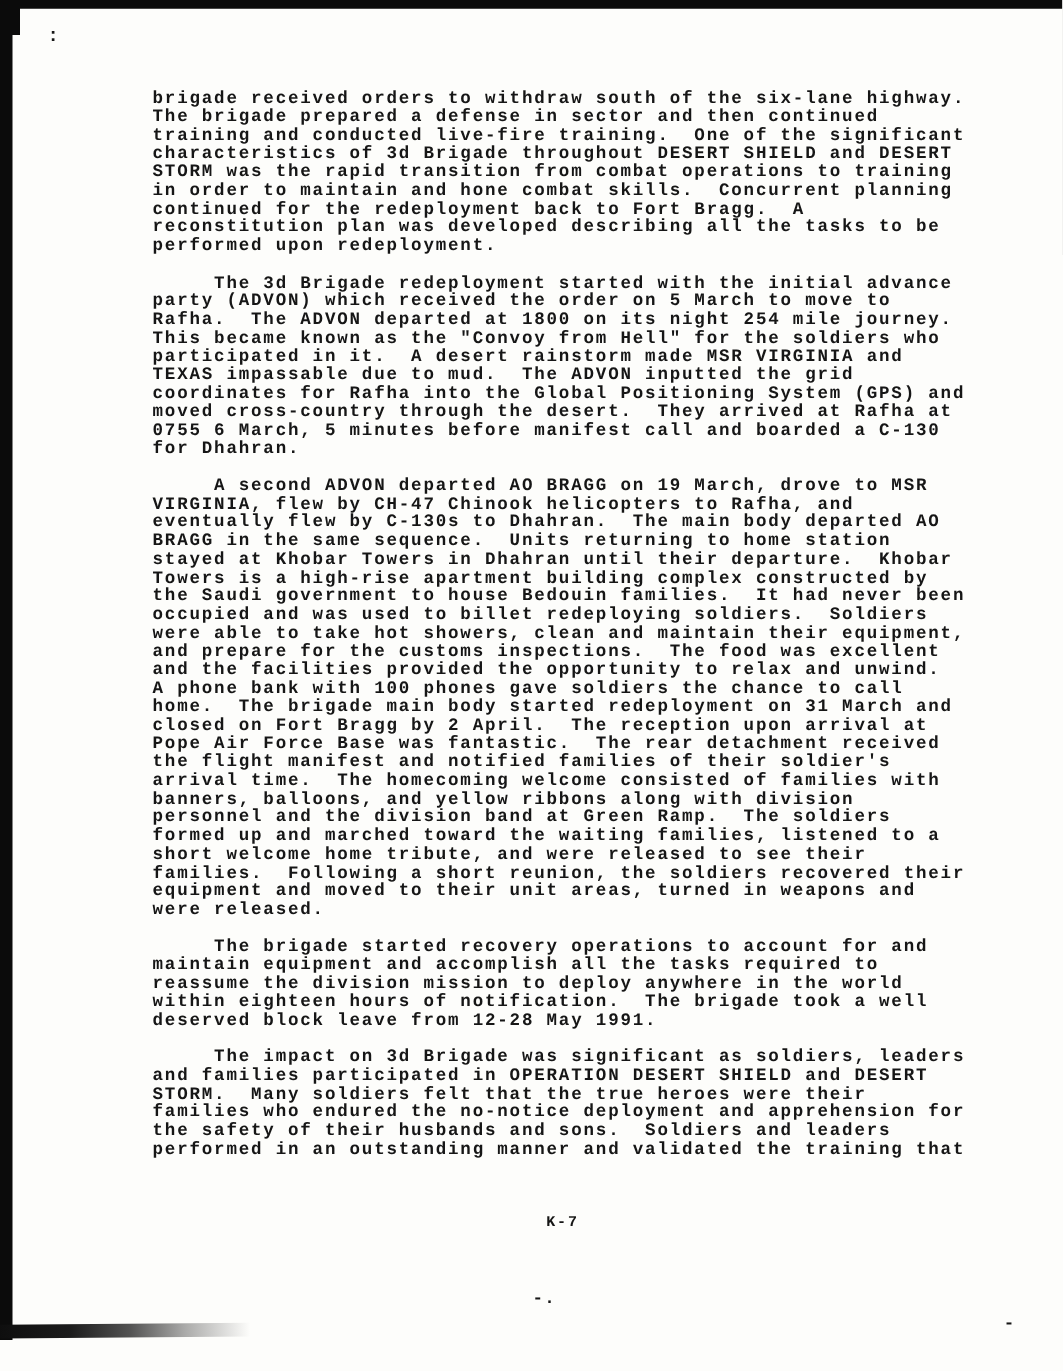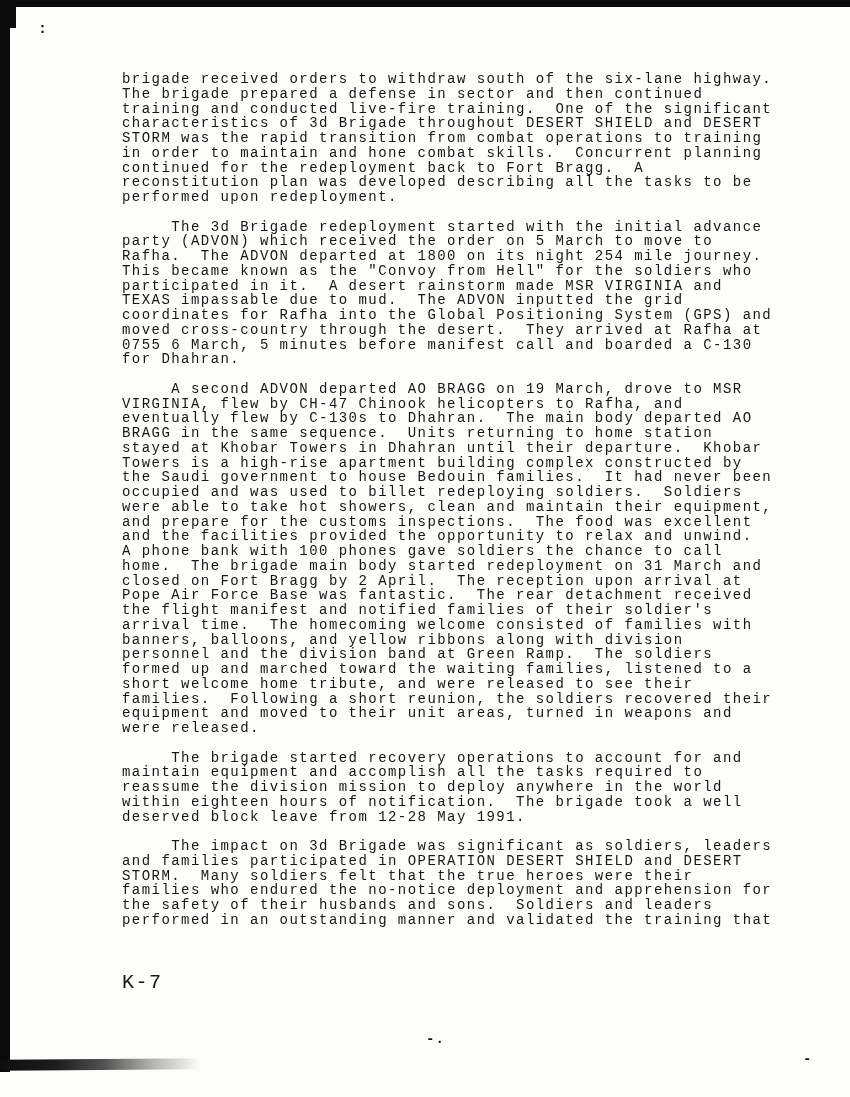--- a/index.html
+++ b/index.html
@@ -65,35 +65,35 @@
     left: 803px; top: 1051px;
     font-size: 14px;
     font-weight: bold;
   }
   
   .text-block {
     position: absolute;
     left: 122px; top: 72px;
     width: 680px;
     font-size: 14px;
-    font-weight: normal;
+    font-weight: bold;
     line-height: 14.75px;
     letter-spacing: 1.45px;
   }
   .para {
     white-space: pre;
     margin: 0 0 14.75px 0;
   }
   .footer {
     position: absolute;
     left: 122px; top: 971px;
     width: 656px;
-    text-align: left;
-    font-size: 20px;
-    font-weight: normal;
+    text-align: center;
+    font-size: 12px;
+    font-weight: bold;
     letter-spacing: 1.45px;
   }
 </style>
 </head>
 <body>
 
 <div class="page">
 
   <div class="edge-top"></div>
   <div class="edge-left"></div>

